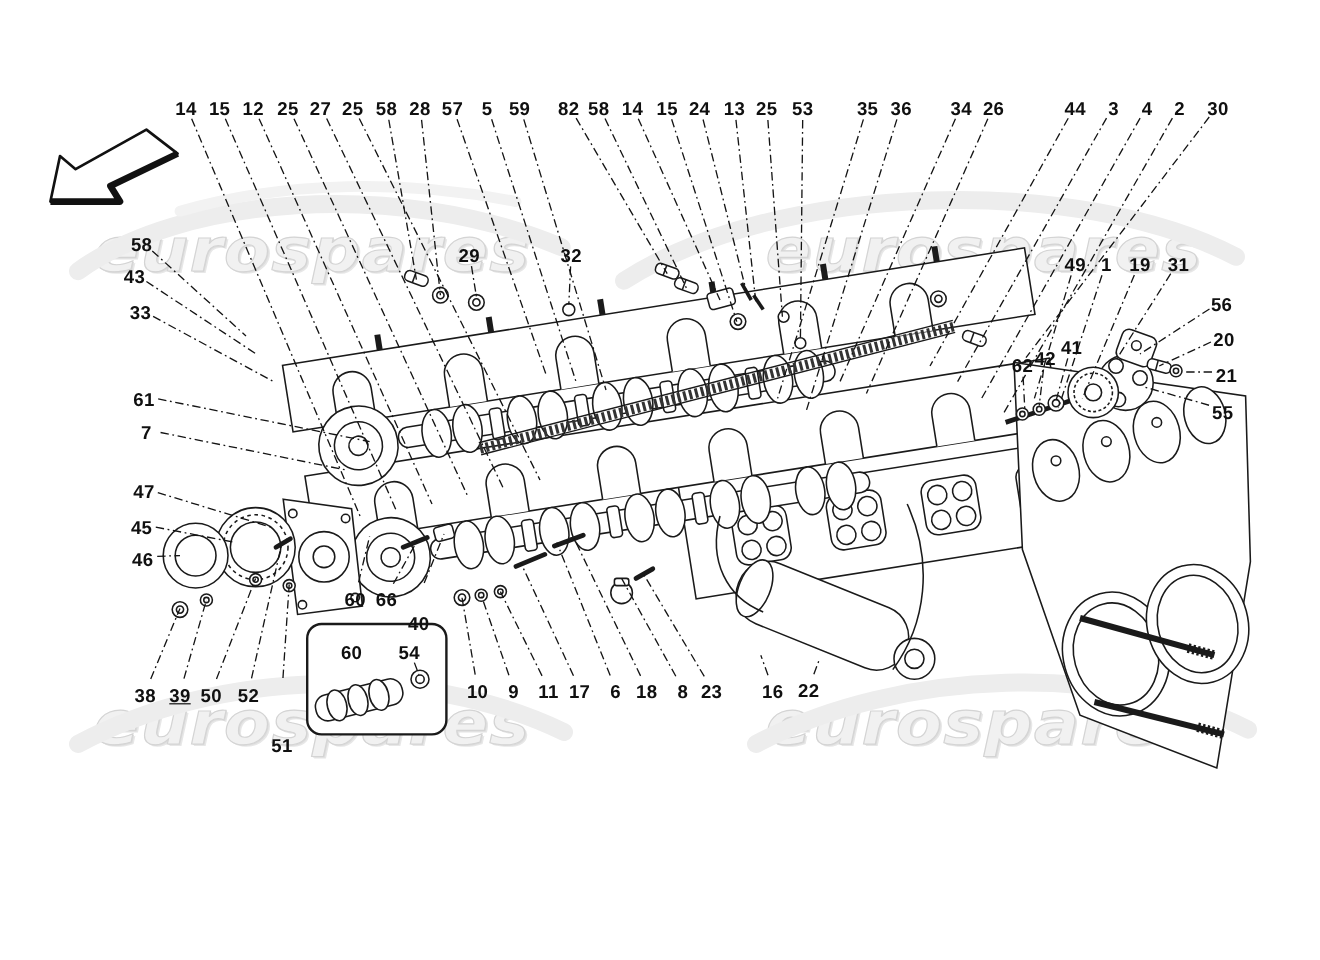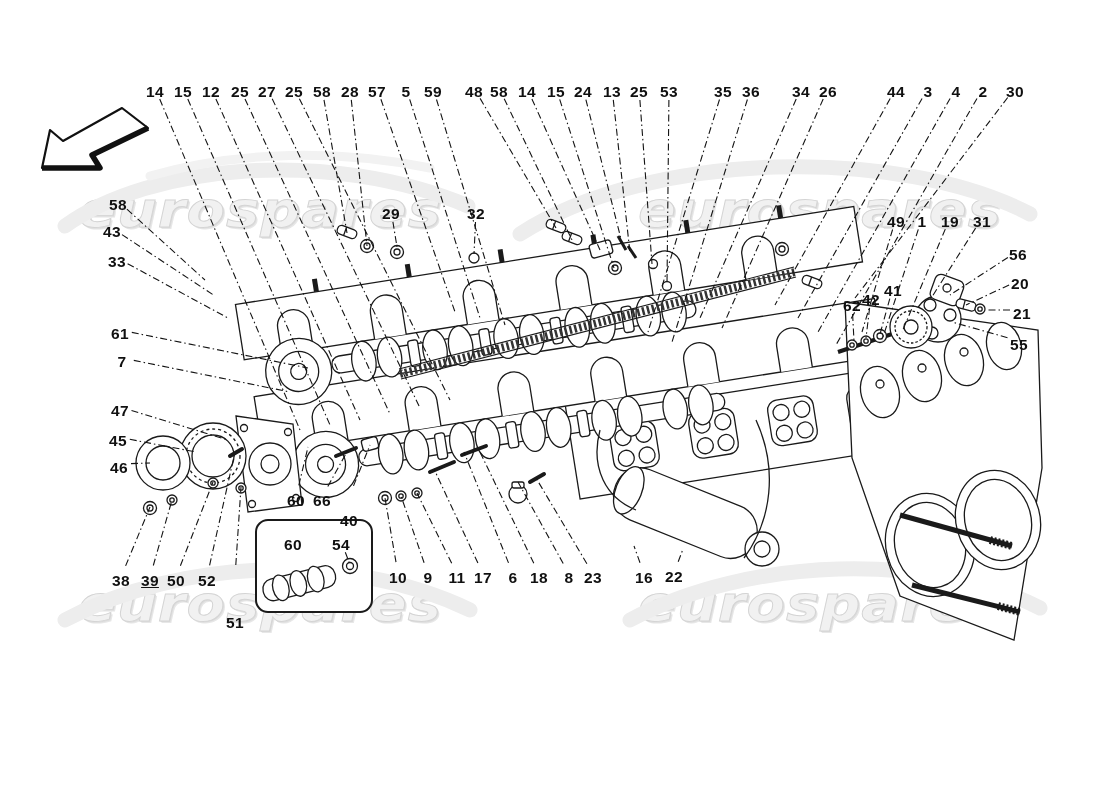--- a/index.html
+++ b/index.html
@@ -345,21 +345,21 @@
       <div class="pl" style="left: 183px; top: 88px;">15</div>
       <div class="pl" style="left: 211px; top: 88px; text-align: right;">12</div>
       <div class="pl" style="left: 240px; top: 88px;">25</div>
       <div class="pl" style="left: 267px; top: 88px;">27</div>
       <div class="pl" style="left: 294px; top: 88px;">25</div>
       <div class="pl" style="left: 322px; top: 88px;">58</div>
       <div class="pl" style="left: 350px; top: 88px;">28</div>
       <div class="pl" style="left: 377px; top: 88px;">57</div>
       <div class="pl" style="left: 406px; top: 88px;">5</div>
       <div class="pl" style="left: 433px; top: 88px;">59</div>
-      <div class="pl" style="left: 474px; top: 88px;">48</div>
+      <div class="pl" style="left: 474px; top: 88px;">82</div>
       <div class="pl" style="left: 499px; top: 88px;">58</div>
       <div class="pl" style="left: 527px; top: 88px;">14</div>
       <div class="pl" style="left: 556px; top: 88px;">15</div>
       <div class="pl" style="left: 583px; top: 88px;">24</div>
       <div class="pl" style="left: 612px; top: 88px;">13</div>
       <div class="pl" style="left: 639px; top: 88px;">25</div>
       <div class="pl" style="left: 669px; top: 88px;">53</div>
       <div class="pl" style="left: 723px; top: 88px;">35</div>
       <div class="pl" style="left: 751px; top: 88px;">36</div>
       <div class="pl" style="left: 801px; top: 88px;">34</div>

